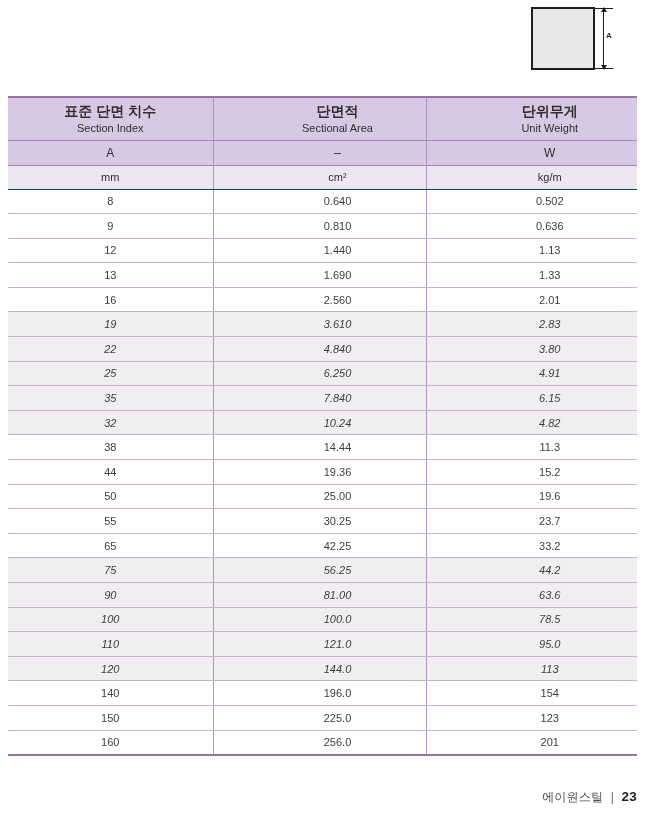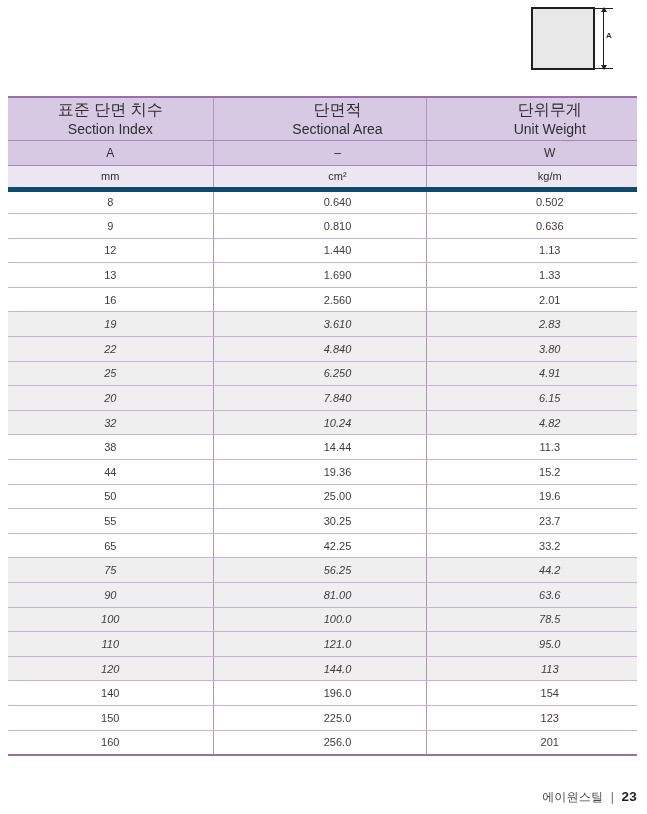--- a/index.html
+++ b/index.html
@@ -43,29 +43,29 @@
   .spec-table th, .spec-table td {
     text-align: center; vertical-align: middle; font-weight: 400;
     color: #3d3d3d; padding: 0;
   }
   .spec-table th + th, .spec-table td + td { border-left: 1px solid #b394c1; padding-left: 36px; }
 
   tr.hdr-main th {
     background: #d7c9e3; height: 43px; border-bottom: 1px solid #a687b3;
     color: #2e2e2e; line-height: 1.35; font-size: 12px;
   }
-  tr.hdr-main .ko { display: block; font-weight: 400; font-size: 16px; }
-  tr.hdr-main .en { display: block; font-weight: 400; font-size: 14px; }
+  tr.hdr-main .ko { display: block; font-weight: 700; font-size: 14px; }
+  tr.hdr-main .en { display: block; font-weight: 400; font-size: 11px; }
 
   tr.hdr-sym th {
     background: #d7c9e3; height: 25px; border-bottom: 1px solid #a687b3;
     font-size: 12px; color: #2e2e2e; font-weight: 400;
   }
   tr.hdr-unit th {
-    background: #ece5f2; height: 24px; border-bottom: 5px solid #0c4a6e;
+    background: #ece5f2; height: 24px; border-bottom: 1px solid #0c4a6e;
     font-size: 11px; color: #2e2e2e; font-weight: 400;
   }
 
   tbody td {
     height: 24.6px; font-size: 11px; background: #ffffff;
     border-bottom: 1px solid #cbb0d8;
   }
   tbody td + td { border-left: 1px solid #c3a7d1; }
   tbody tr.band td { background: #efefef; font-style: italic; }
   tbody tr:last-child td { border-bottom: none; }
@@ -159,21 +159,21 @@
           <td>22</td>
           <td>4.840</td>
           <td>3.80</td>
         </tr>
         <tr class="band">
           <td>25</td>
           <td>6.250</td>
           <td>4.91</td>
         </tr>
         <tr class="band">
-          <td>20</td>
+          <td>35</td>
           <td>7.840</td>
           <td>6.15</td>
         </tr>
         <tr class="band">
           <td>32</td>
           <td>10.24</td>
           <td>4.82</td>
         </tr>
         <tr>
           <td>38</td>

